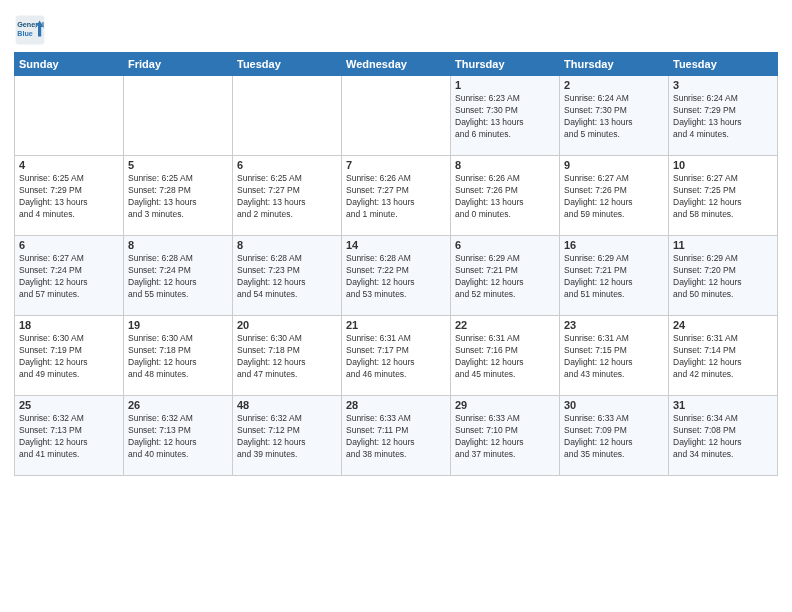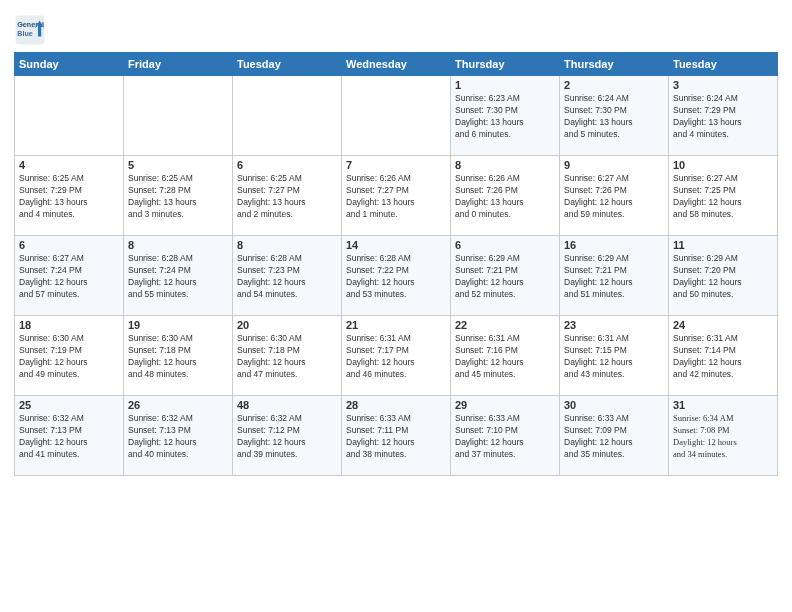--- a/index.html
+++ b/index.html
@@ -346,21 +346,21 @@
           </td>
           <td>
             <span class="day-number">30</span>
             <div class="day-info" style="white-space: pre-line;">Sunrise: 6:33 AM
 Sunset: 7:09 PM
 Daylight: 12 hours
 and 35 minutes.</div>
           </td>
           <td>
             <span class="day-number">31</span>
-            <div class="day-info" style="white-space: pre-line; font-family: Liberation Serif, serif;">Sunrise: 6:34 AM
+            <div class="day-info" style="white-space: pre-line;">Sunrise: 6:34 AM
 Sunset: 7:08 PM
 Daylight: 12 hours
 and 34 minutes.</div>
           </td>
         </tr>
       </tbody>
   </table>
 </div>
 
 </body></html>

